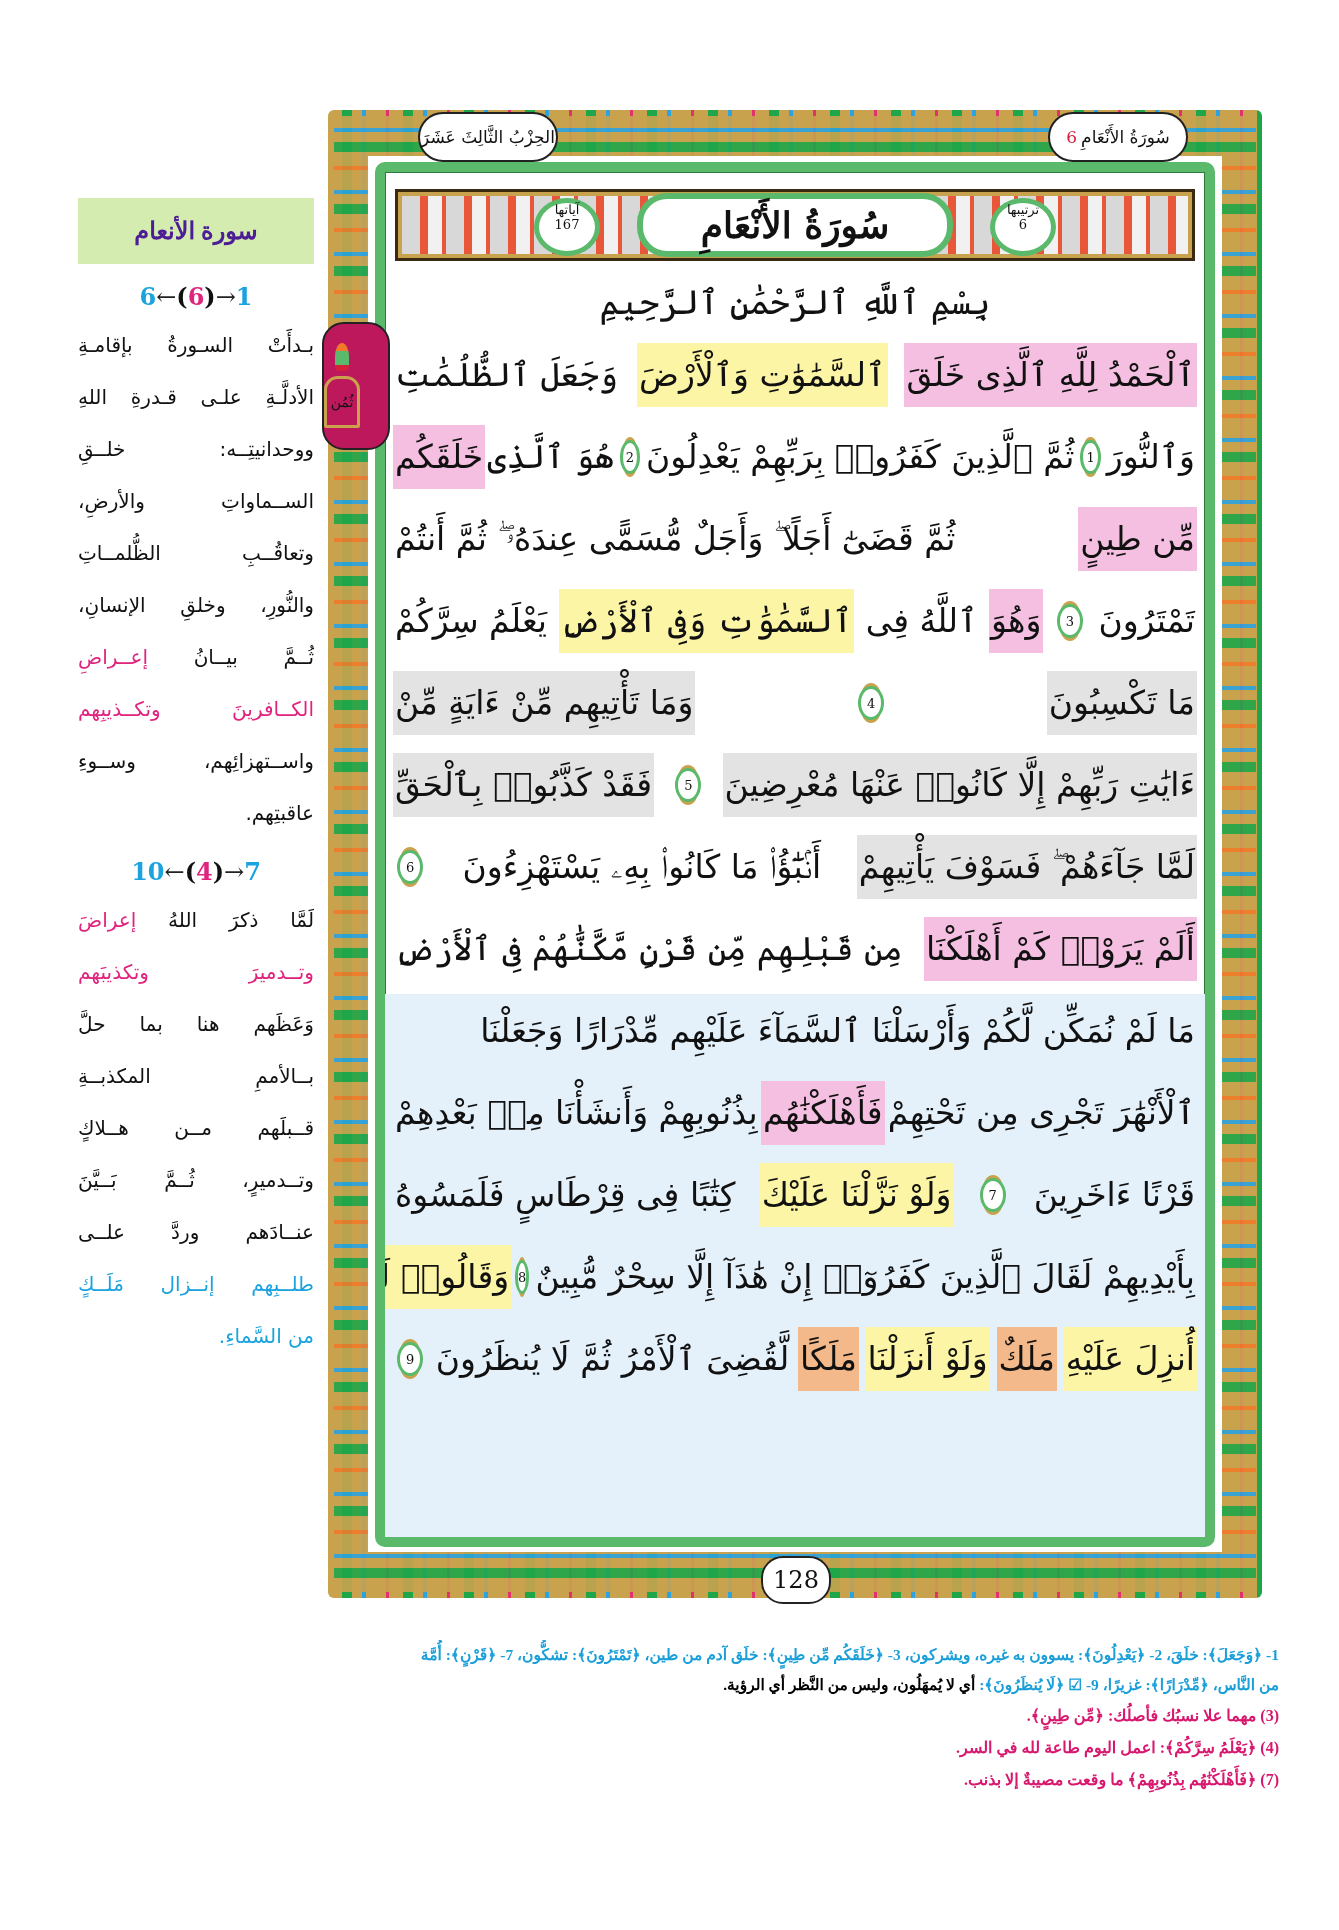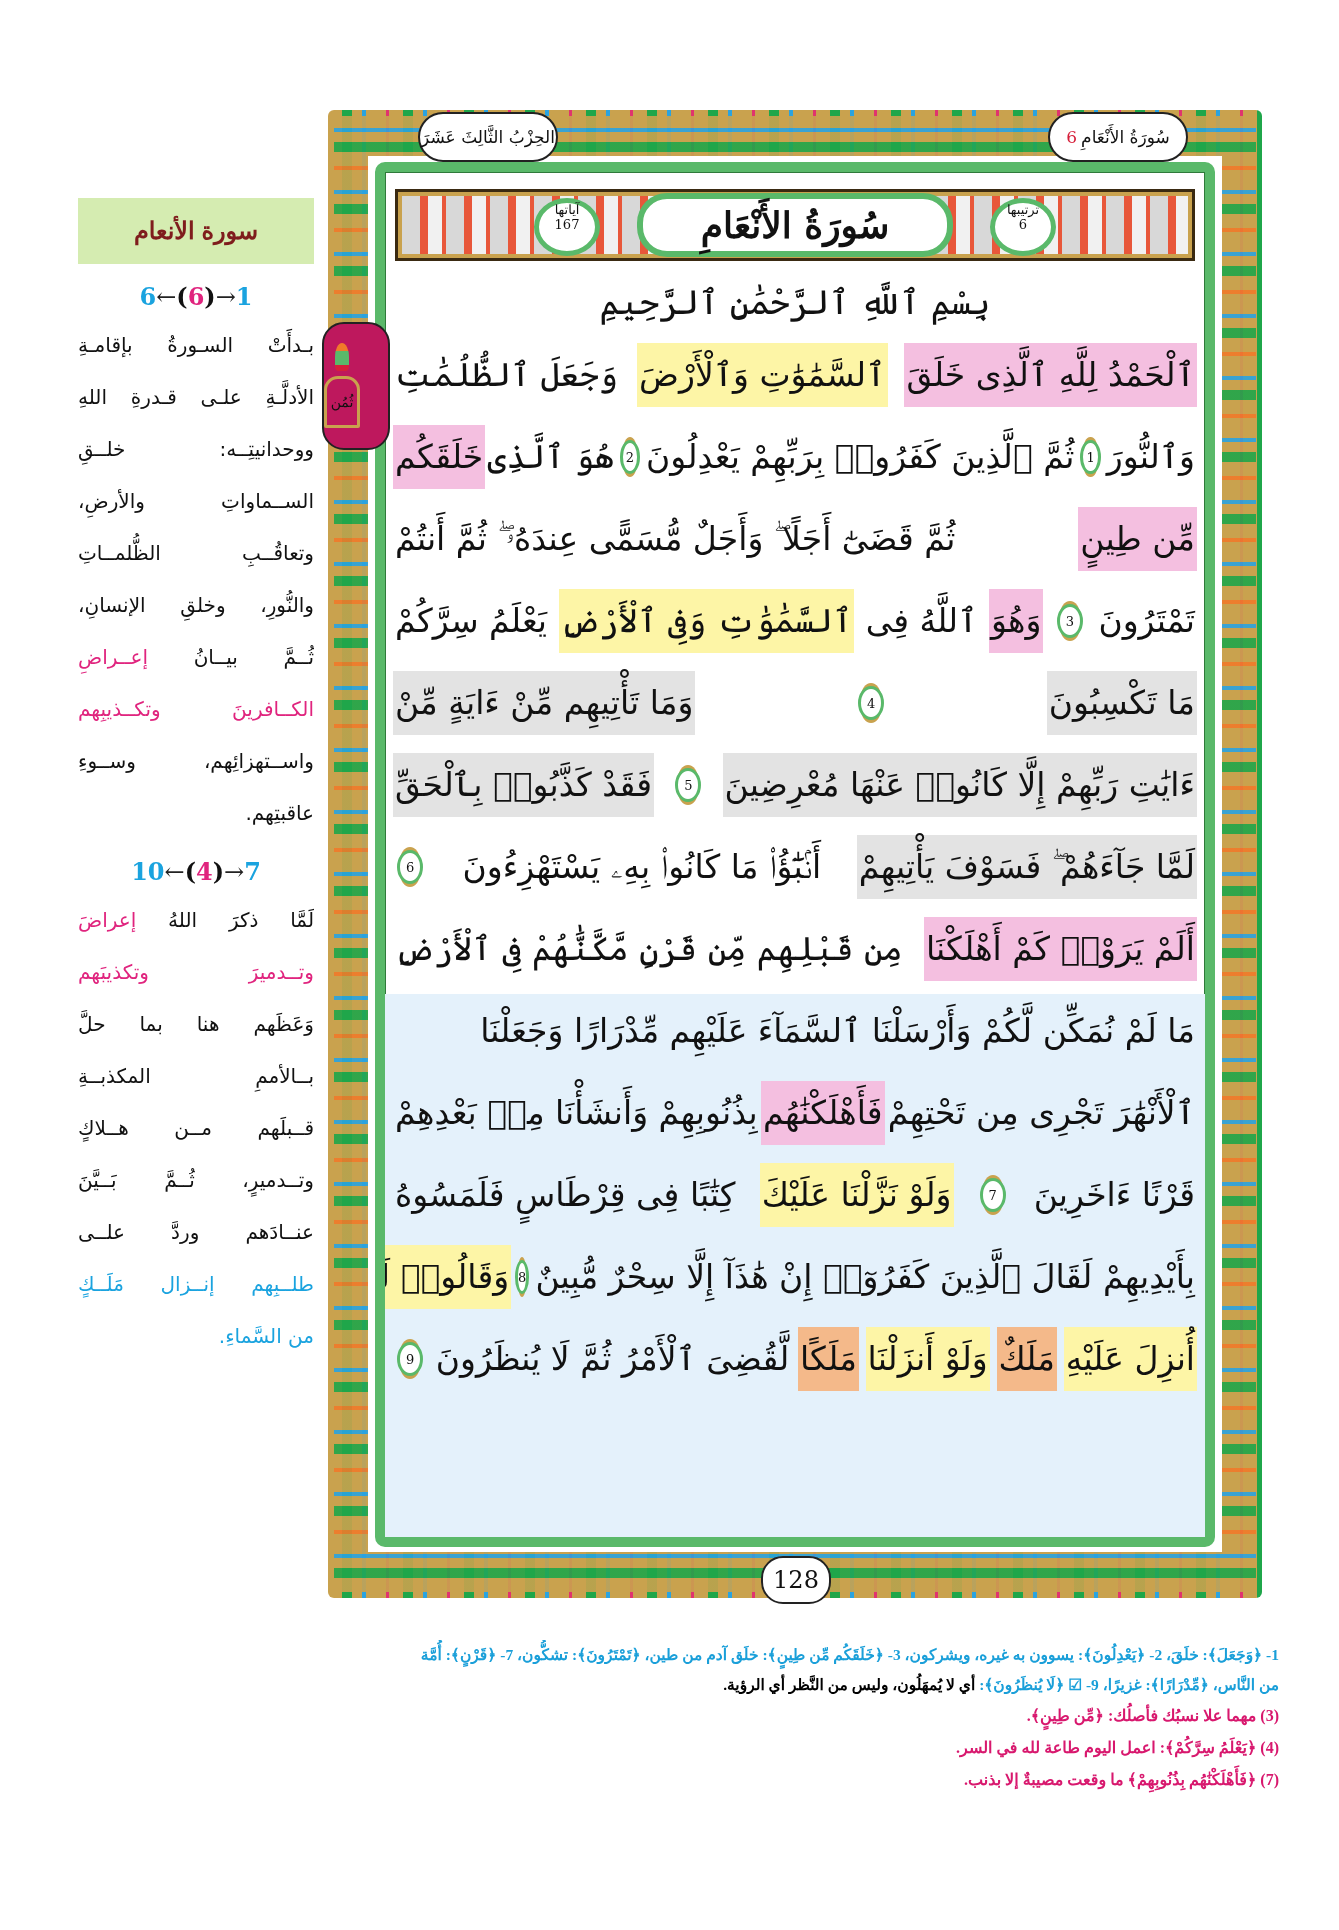--- a/index.html
+++ b/index.html
@@ -108,21 +108,21 @@
     position: absolute; left: 761px; top: 1556px; width: 70px; height: 48px;
     border: 2px solid #222; border-radius: 22px; background: #fff; z-index: 4;
     display: flex; align-items: center; justify-content: center;
     font-family: "DejaVu Serif", serif; font-size: 24px;
   }
 
   
   .sidebar { position: absolute; left: 78px; top: 198px; width: 236px; direction: rtl; }
   .side-title {
     background: #d5ecb1; height: 66px; display: flex; align-items: center; justify-content: center;
-    color: #7f1d1d; font-size: 24px; font-weight: bold; font-family: Liberation Sans, sans-serif;
+    color: #4c1d95; font-size: 24px; font-weight: bold; font-family: Liberation Serif, serif;
   }
   .range {
     direction: ltr; text-align: center; font-family: "DejaVu Serif", serif; font-weight: bold;
     font-size: 24px; margin: 18px 0 8px;
   }
   .range .cyan { color: #1aa3df; }
   .range .mag { color: #e0247e; }
   .range .arr { color: #222; font-weight: normal; }
   .side-line {
     font-family: "DejaVu Sans", sans-serif; font-size: 20px; line-height: 52px; height: 52px;

